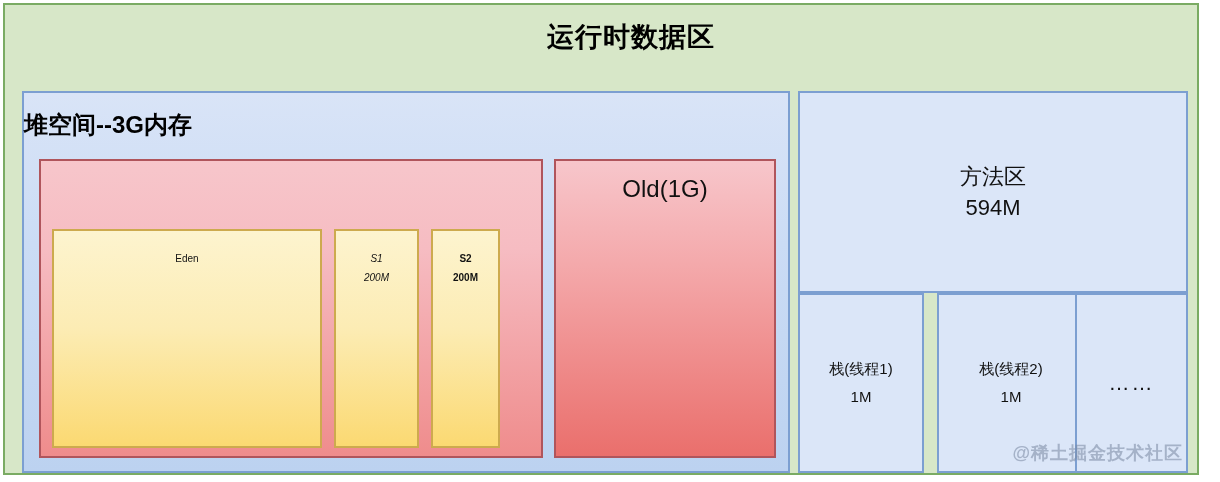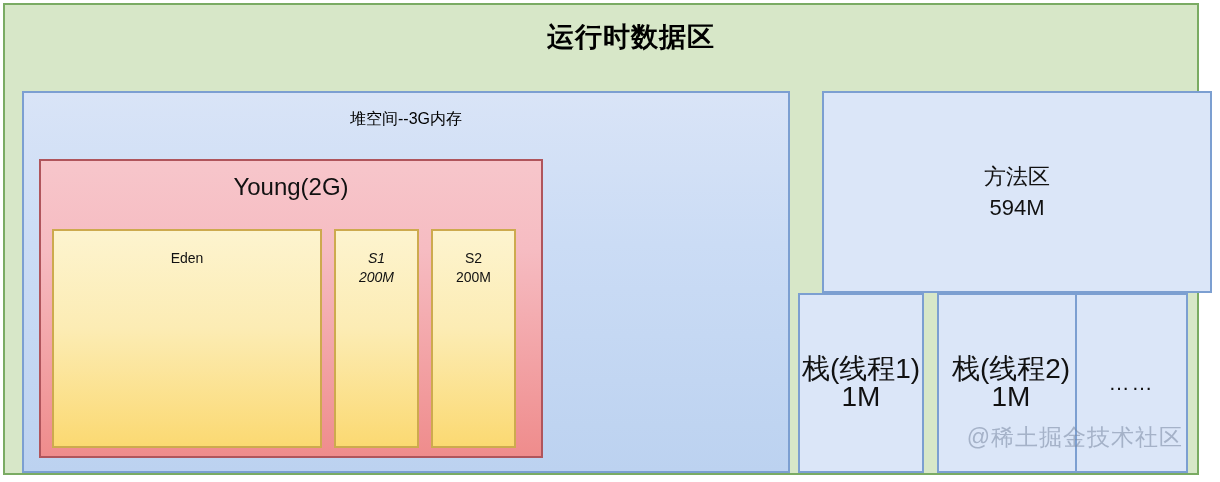--- a/index.html
+++ b/index.html
@@ -56,23 +56,22 @@
     box-sizing: border-box;
     background: linear-gradient(180deg, #d9e4f7 0%, #cbdcf5 40%, #bcd2f0 100%);
     border: 2px solid #7c9fd1;
   }
 
   .heap-title {
     position: absolute;
     left: 0;
     top: 16px;
     width: 100%;
-    text-align: center;
-    font-size: 16px;
-    font-weight: normal;
+    font-size: 24px;
+    font-weight: bold;
     color: #000000;
   }
 
   
   .young {
     position: absolute;
     left: 15px;
     top: 66px;
     width: 504px;
     height: 299px;
@@ -95,29 +94,29 @@
   .space {
     position: absolute;
     top: 68px;
     height: 219px;
     box-sizing: border-box;
     background: linear-gradient(180deg, #fdf4cf 0%, #fcecb4 45%, #fbd972 100%);
     border: 2px solid #cdaa4e;
   }
   .space-eden { left: 11px;  width: 270px; }
   .space-s1   { left: 293px; width: 85px; font-style: italic; }
-  .space-s2   { left: 390px; width: 85px; }
+  .space-s2   { left: 390px; width: 69px; font-weight: bold; }
 
   .space-label {
     position: absolute;
     left: 0;
     top: 18px;
     width: 100%;
     text-align: center;
-    font-size: 14px;
+    font-size: 10px;
     line-height: 19px;
     color: #111111;
   }
   .space-label .sub { display: block; }
 
   
   .old {
     position: absolute;
     left: 530px;
     top: 66px;
@@ -144,21 +143,20 @@
     left: 793px;
     top: 86px;
     width: 390px;
     height: 202px;
     box-sizing: border-box;
     background: #dbe6f8;
     border: 2px solid #7c9fd1;
     display: flex;
     align-items: center;
     justify-content: center;
-    margin-left: 24px;
   }
   .method-text {
     text-align: center;
     font-size: 22px;
     line-height: 31px;
     color: #111111;
   }
   .method-text .sub { display: block; }
 
   
@@ -172,58 +170,58 @@
     display: flex;
     align-items: center;
     justify-content: center;
   }
   .stack-1 { left: 793px;  width: 126px; }
   .stack-2 { left: 932px;  width: 148px; }
   .stack-3 { left: 1070px; width: 113px; }
 
   .stack-text {
     text-align: center;
-    font-size: 28px;
+    font-size: 15px;
     line-height: 28px;
     color: #111111;
   }
   .stack-text .sub { display: block; text-align: center; }
   .ellipsis-text {
     font-size: 21px;
     letter-spacing: 2px;
     color: #111111;
   }
 
   
   .watermark {
     position: absolute;
     right: 14px;
-    bottom: 20px;
-    font-size: 23px;
+    bottom: 8px;
+    font-size: 18px;
     color: rgba(120, 135, 160, 0.55);
     letter-spacing: 1px;
     white-space: nowrap;
     pointer-events: none;
+    font-weight: bold;
   }
 </style>
 </head>
 <body>
 
 <div id="canvas">
 
   <div class="runtime-area">
 
     <div class="runtime-title">运行时数据区</div>
 
     <div class="heap">
 
       <div class="heap-title">堆空间--3G内存</div>
 
       <div class="young">
-        <div class="young-title">Young(2G)</div>
 
         <div class="space space-eden">
           <div class="space-label">
             <span>Eden</span>
           </div>
         </div>
 
         <div class="space space-s1">
           <div class="space-label">
             <span>S1</span>
@@ -232,20 +230,23 @@
         </div>
 
         <div class="space space-s2">
           <div class="space-label">
             <span>S2</span>
             <span class="sub">200M</span>
           </div>
         </div>
       </div>
 
+      <div class="old">
+        <div class="old-title">Old(1G)</div>
+      </div>
 
     </div>
 
     <div class="method-area">
       <div class="method-text">
         <span>方法区</span>
         <span class="sub">594M</span>
       </div>
     </div>
 

